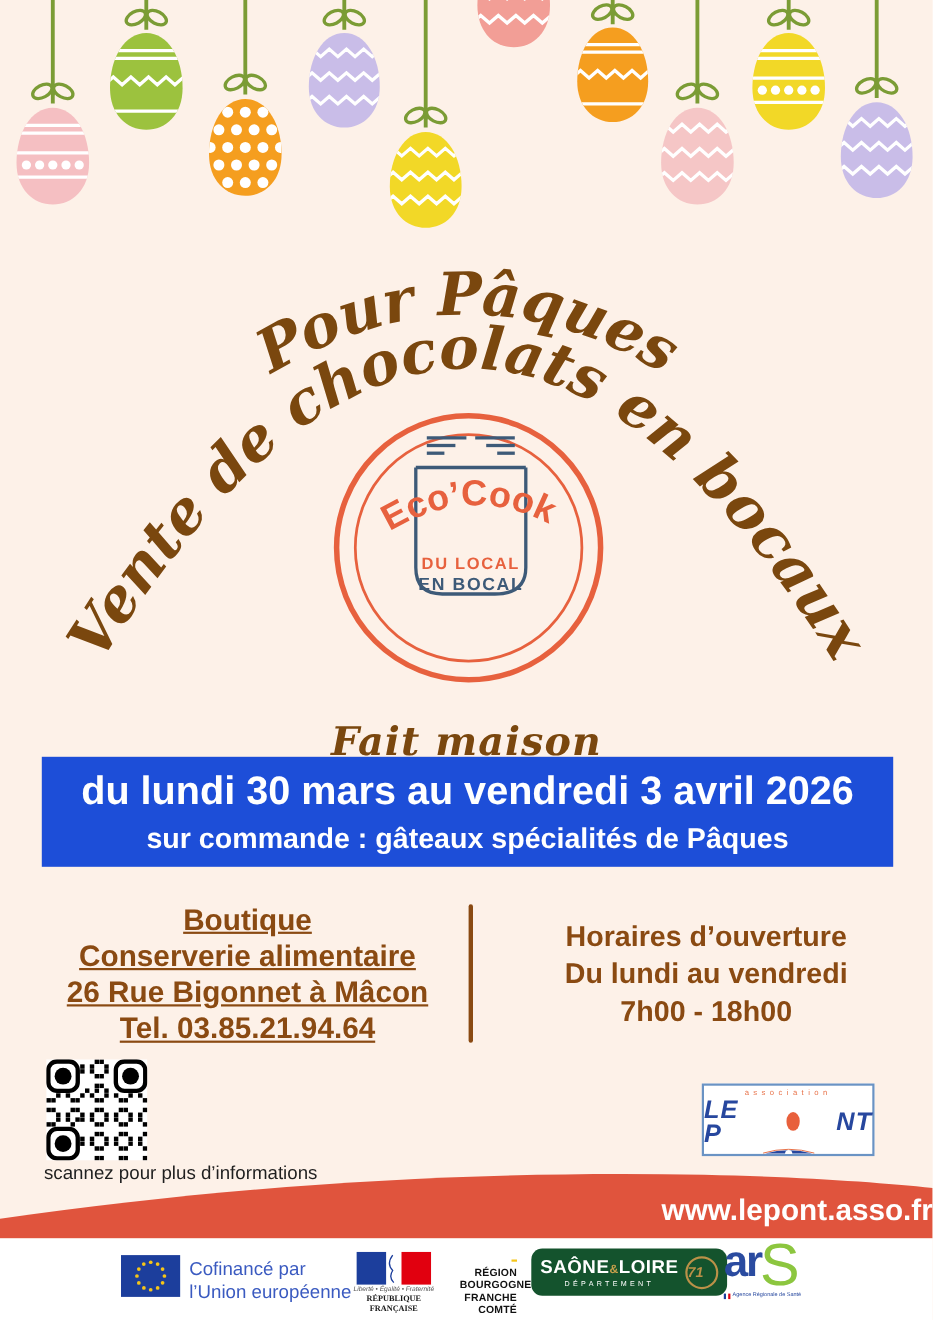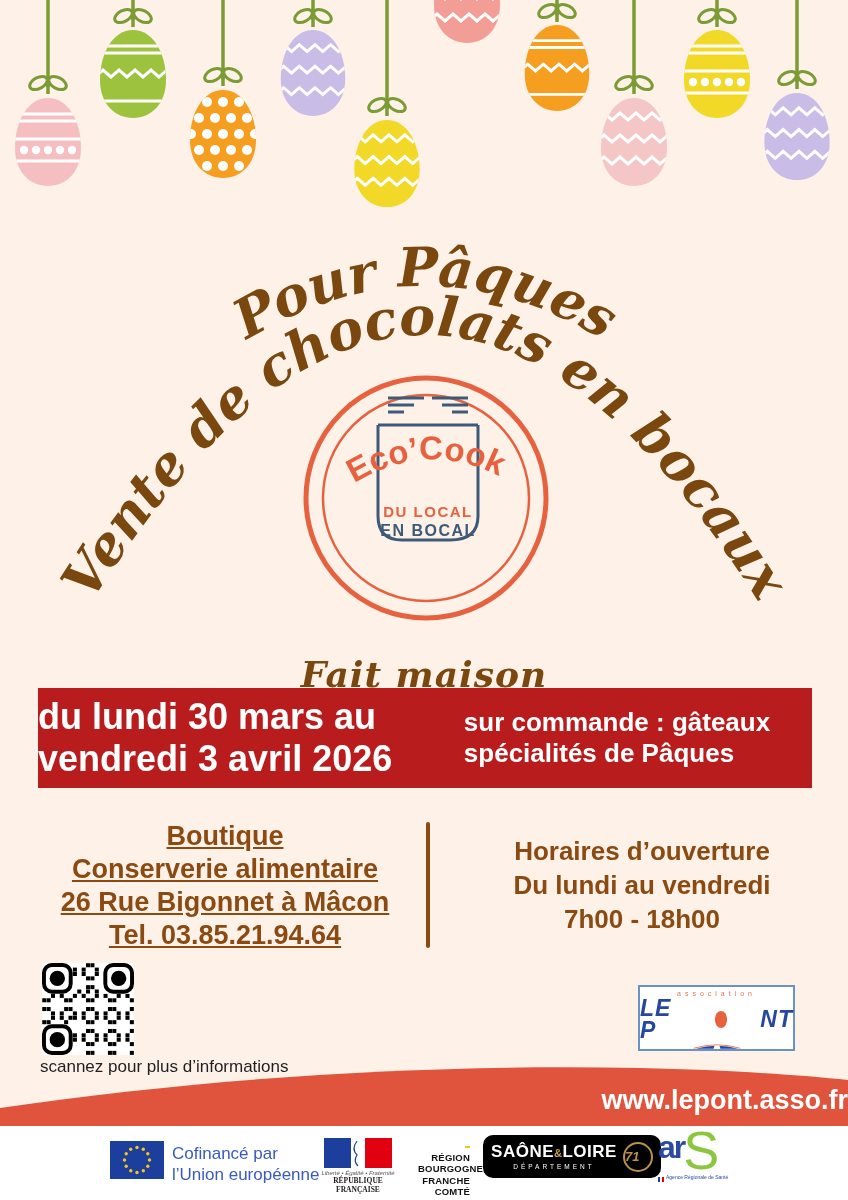--- a/index.html
+++ b/index.html
@@ -10,22 +10,22 @@
   
   .titles-svg{left:0;top:0;width:848px;height:700px;}
   .arc-text{font-family:"DejaVu Serif",serif;font-weight:bold;font-style:italic;fill:#7a470e;}
 
   
   .tagline{left:0;top:620px;width:848px;text-align:center;color:#7a470e;
            font-family:"DejaVu Serif",serif;font-weight:bold;font-style:italic;
            font-size:36px;letter-spacing:1px;margin-top:33px;}
 
   
-  .banner{left:38px;top:688px;width:774px;height:100px;background:#b91c1c;color:#fff;
-          display:flex;flex-direction:row;align-items:center;justify-content:center;gap:7px;}
+  .banner{left:38px;top:688px;width:774px;height:100px;background:#1d4ed8;color:#fff;
+          display:flex;flex-direction:column;align-items:center;justify-content:center;gap:7px;}
   .banner-line1{font-size:36px;font-weight:bold;}
   .banner-line2{font-size:26px;font-weight:bold;}
 
   
   .col{color:#8a4a12;font-weight:bold;text-align:center;}
   .col-left{left:30px;top:820px;width:390px;font-size:27px;line-height:33px;text-decoration:underline;}
   .col-right{left:452px;top:834px;width:380px;font-size:26px;line-height:34px;}
   .divider{left:426px;top:822px;width:4px;height:126px;background:#8a4a12;border-radius:2px;}
 
   
@@ -48,32 +48,32 @@
   
   .eu-flag{left:110px;top:1141px;width:54px;height:38px;}
   .eu-text{left:172px;top:1143px;width:150px;font-size:17px;line-height:21px;color:#3a5ac0;}
   .rf{left:318px;top:1138px;width:80px;text-align:center;}
   .rf-flag{width:68px;height:30px;display:block;margin:0 auto;}
   .rf-motto{font-size:6px;font-style:italic;color:#555;margin-top:2px;}
   .rf-name{font-size:7.5px;font-weight:bold;color:#1a1a1a;font-family:"Liberation Serif",serif;}
   .region{left:418px;top:1140px;width:52px;text-align:right;color:#111;
           font-size:9.5px;font-weight:800;line-height:11.5px;letter-spacing:0.2px;}
   .region-dash-top{display:inline-block;width:5px;height:2px;background:#f5c518;margin-bottom:1px;}
-  .sl-box{left:483px;top:1135px;width:178px;height:43px;background:#000000;border-radius:10px;
+  .sl-box{left:483px;top:1135px;width:178px;height:43px;background:#14532d;border-radius:10px;
           display:flex;align-items:center;justify-content:center;gap:6px;color:#fff;}
   .sl-texts{text-align:center;}
   .sl-row1{font-size:17px;font-weight:bold;letter-spacing:0.5px;line-height:17px;}
   .sl-amp{color:#c9a04c;font-size:11px;}
   .sl-row2{font-size:6.5px;letter-spacing:3px;margin-top:1px;}
   .sl-ring{width:26px;height:26px;border:2.5px solid #bb9148;border-radius:50%;
            display:flex;align-items:center;justify-content:flex-start;color:#bb9148;
            font-size:13px;font-weight:bold;font-style:italic;}
   .ars{left:658px;top:1128px;width:110px;}
   .ars-row{display:flex;align-items:flex-start;}
-  .ars-ar{font-size:32px;font-weight:bold;color:#2a4ba0;letter-spacing:-2px;line-height:38px;}
+  .ars-ar{font-size:40px;font-weight:bold;color:#2a4ba0;letter-spacing:-2px;line-height:38px;}
   .ars-s{font-size:54px;color:#8cc63f;line-height:44px;margin-left:-1px;}
   .ars-sub{display:flex;align-items:center;gap:2px;margin-top:-4px;}
   .ars-flag span{display:inline-block;width:2px;height:5px;}
   .ars-sub-text{font-size:5px;color:#2a4ba0;}
 </style>
 </head>
 <body>
 
 <div class="page">
 

